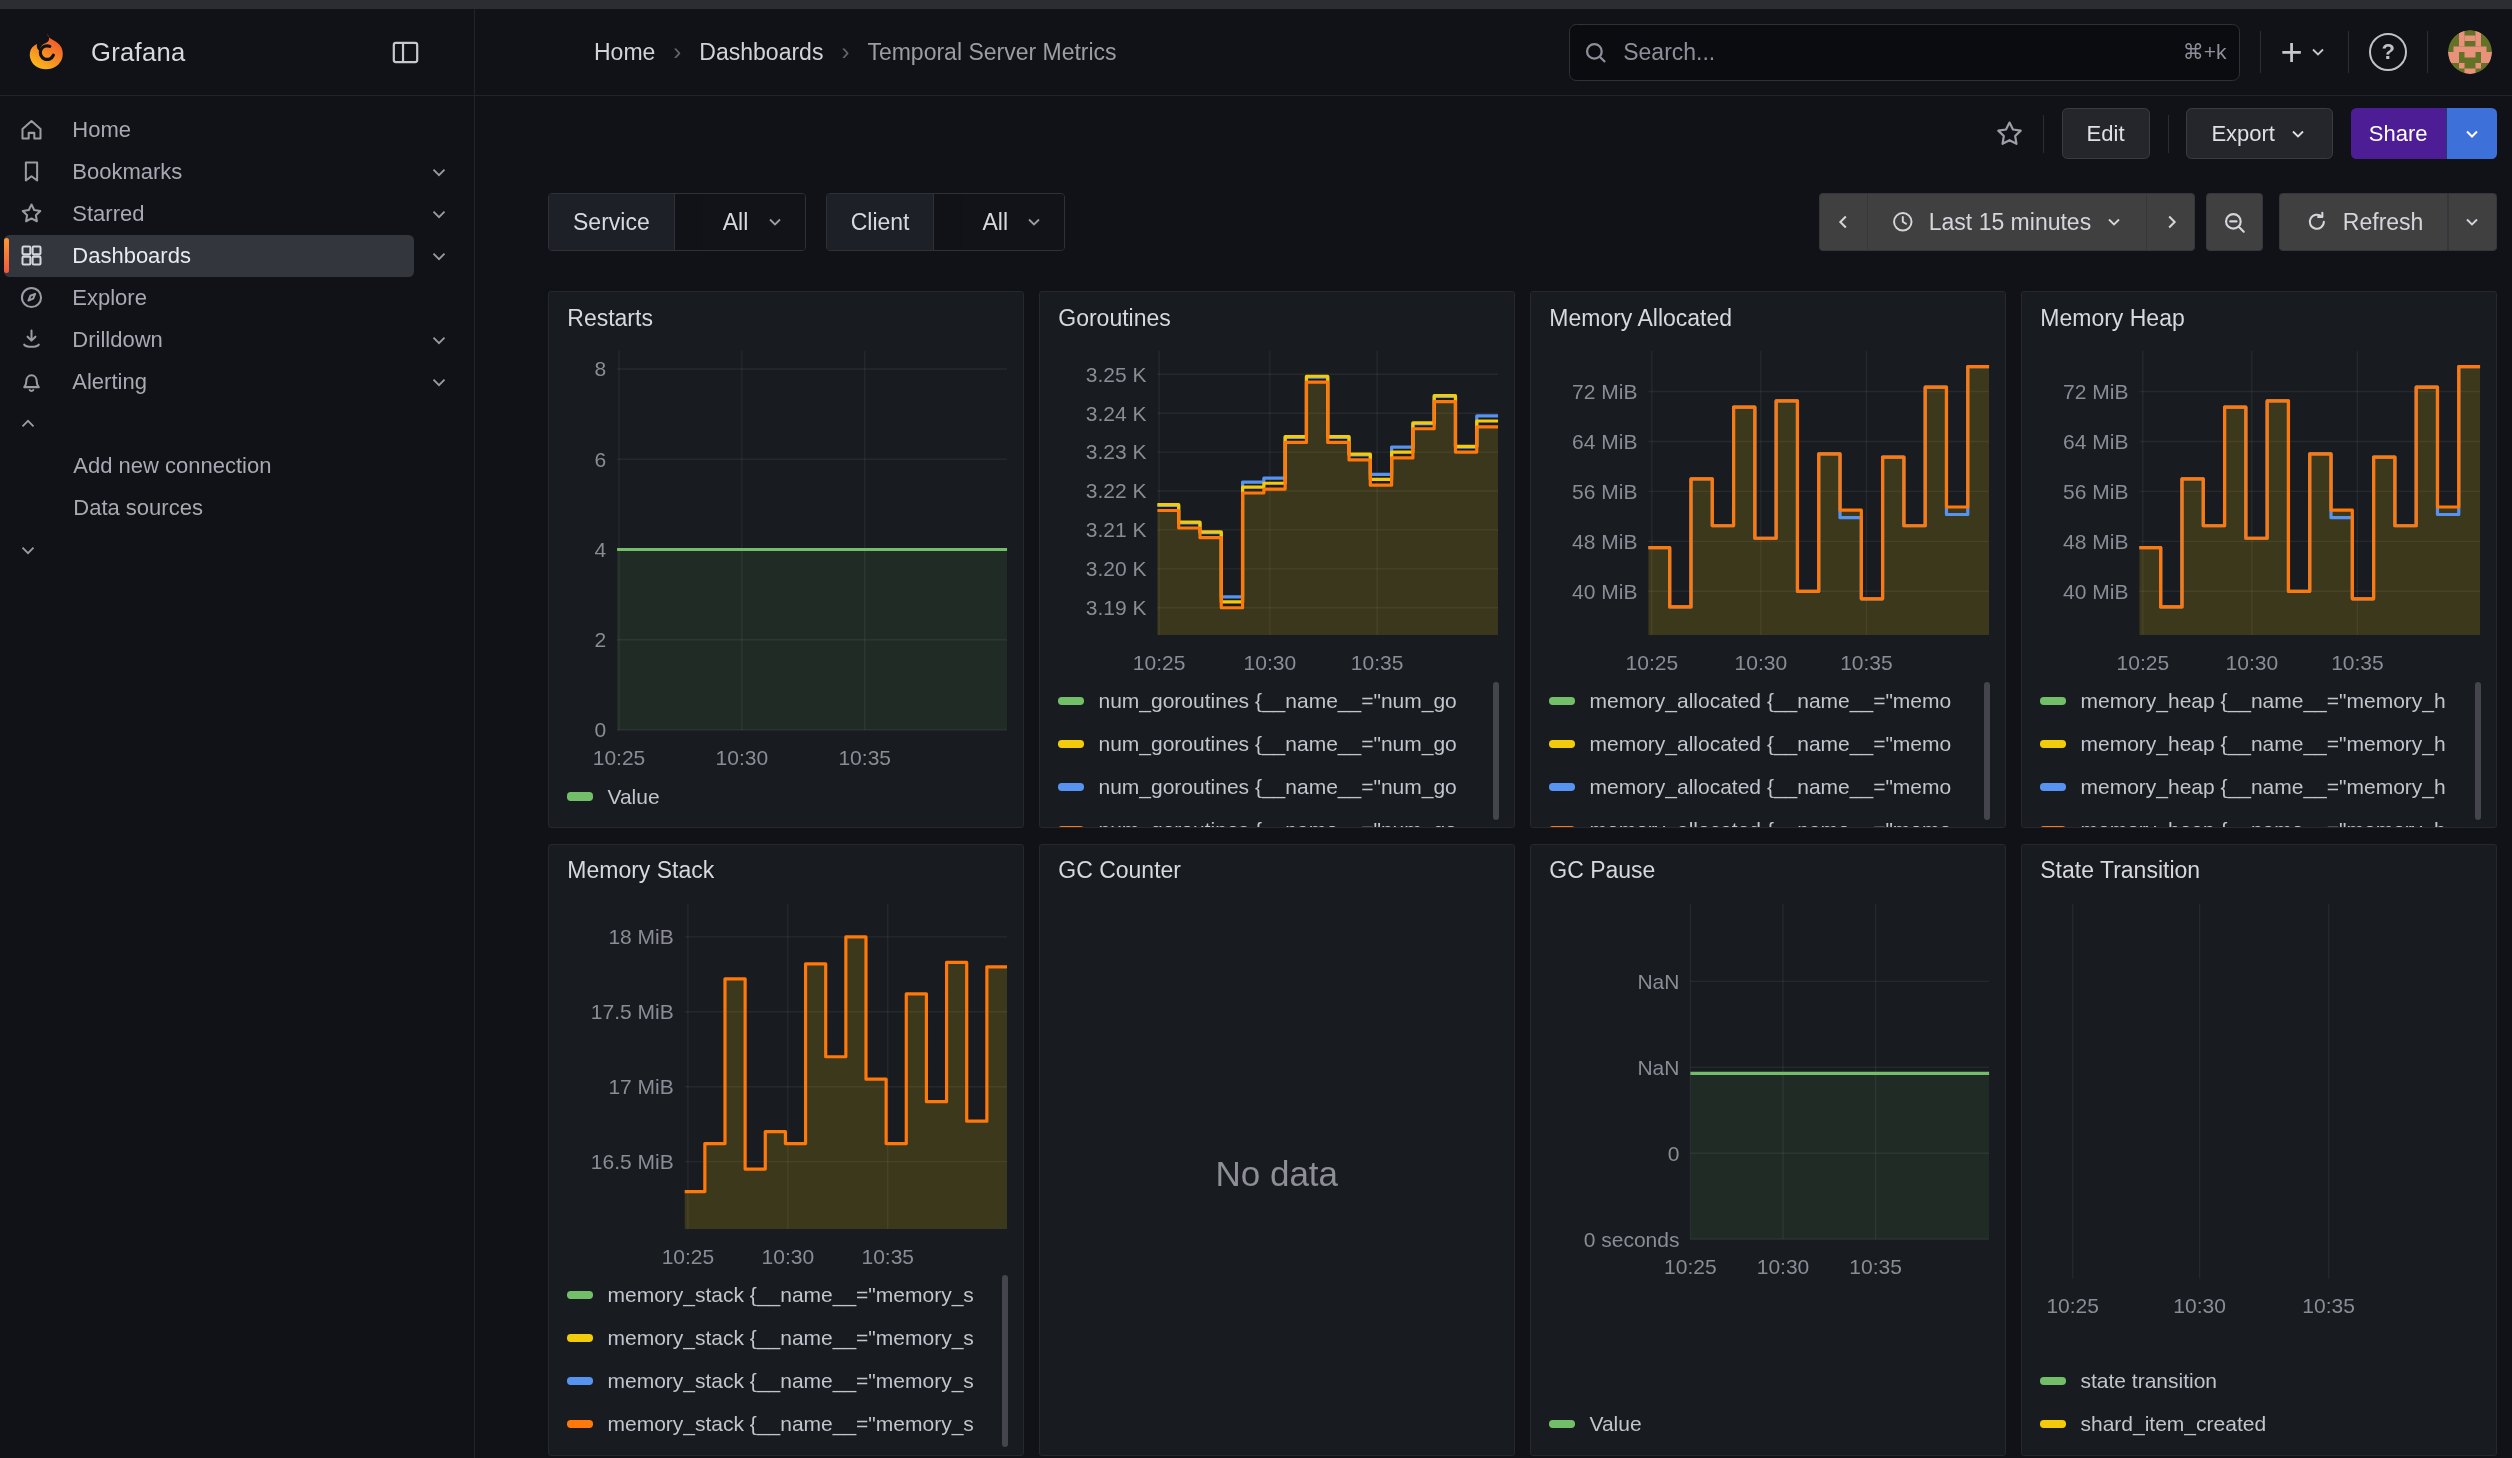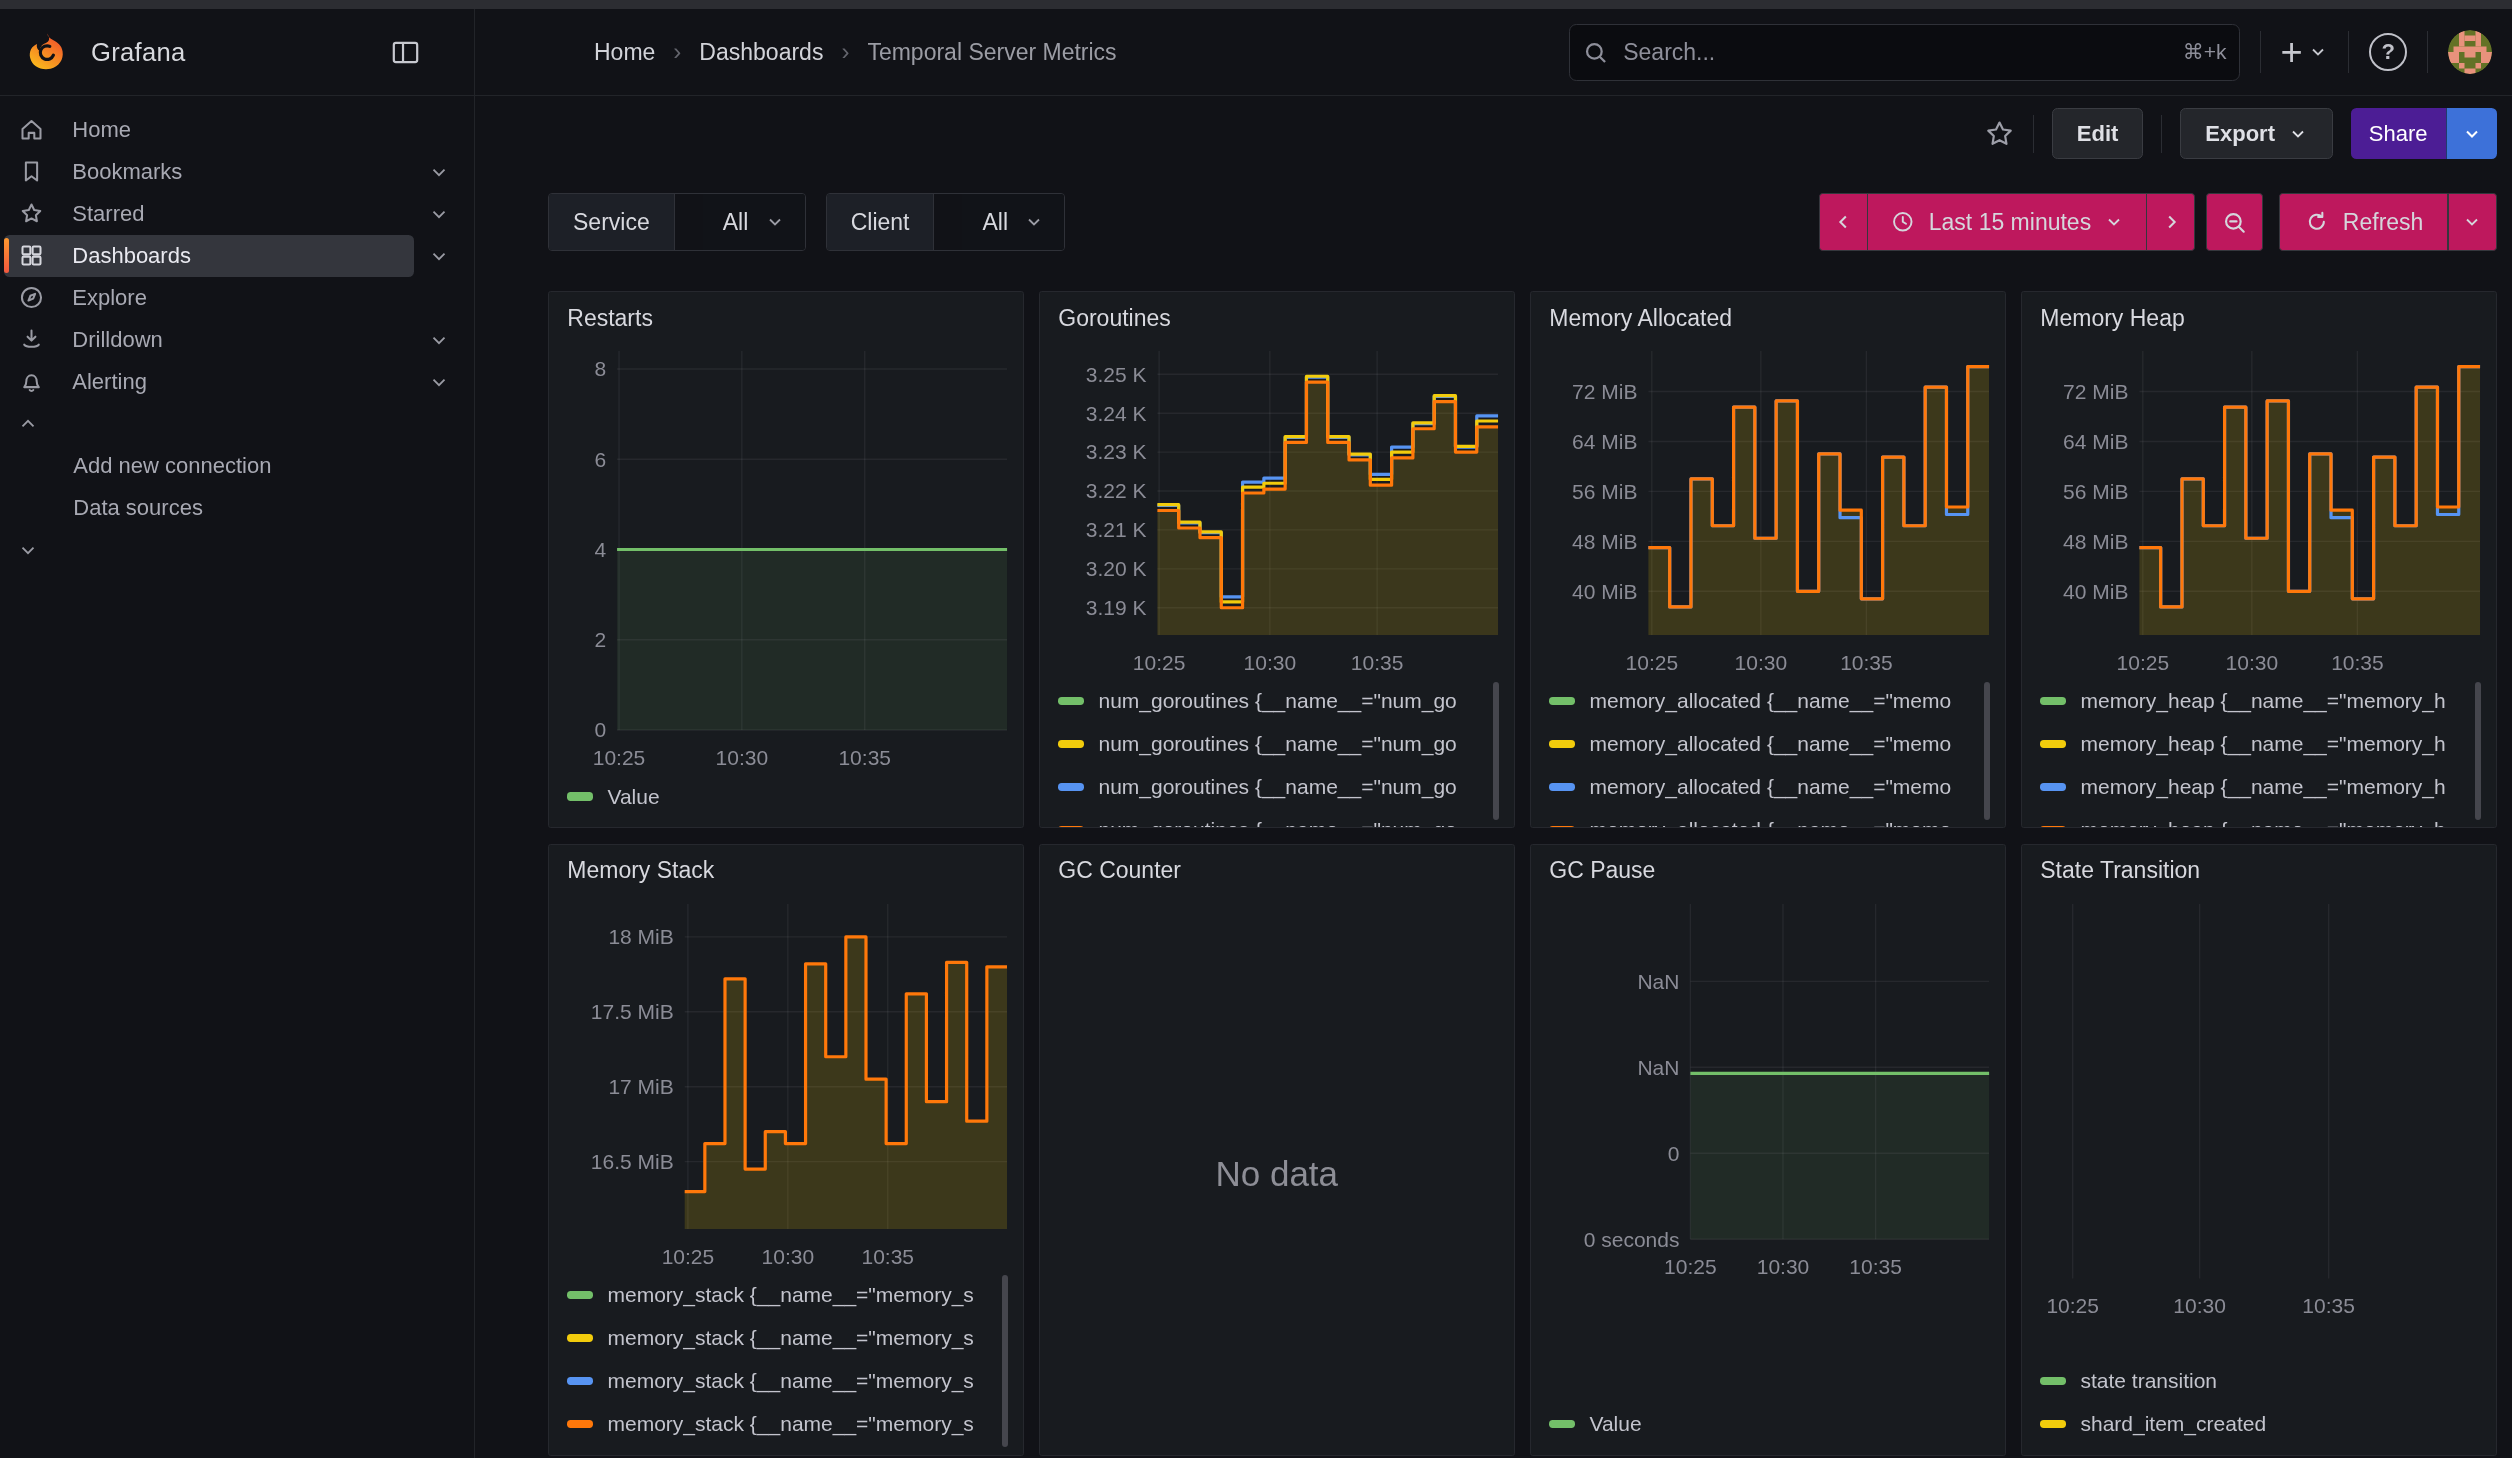--- a/index.html
+++ b/index.html
@@ -42,32 +42,32 @@
   .nav-label { margin-left:27px; font-size:22px; white-space:nowrap; }
   .nav-item.sub .nav-label { margin-left:55px; }
   .chev-btn { width:49px; height:42px; flex:none; display:flex; align-items:center; justify-content:center; color:#9a9ba4; cursor:pointer; }
 
   .content { flex:1; padding:0 15.5px 0 73px; overflow:hidden; }
 
   
   .toolbar { height:53px; margin-top:11px; display:flex; justify-content:flex-end; align-items:center; gap:18px; }
   .tb-divider { width:0.9px; height:38px; background:#2b2d33; }
   .star-btn { color:#9d9ea8; cursor:pointer; display:flex; }
-  .btn { height:51px; border-radius:5.5px; border:0.9px solid #3a3c42; background:#24262b; color:#dfe0e6; font-size:22px; padding:0 24px; display:flex; align-items:center; gap:12.8px; cursor:pointer;font-weight:bold; }
+  .btn { height:51px; border-radius:5.5px; border:0.9px solid #3a3c42; background:#24262b; color:#dfe0e6; font-size:22px; padding:0 24px; display:flex; align-items:center; gap:12.8px; cursor:pointer; }
   .share-group { display:flex; }
   .btn-share { height:51px; background:#4c1d95; border:none; color:#fff; font-size:22px; font-weight:500; border-radius:5.5px 0 0 5.5px; padding:0 18px; display:flex; align-items:center; cursor:pointer; }
   .btn-share-chev { width:51px; height:51px; background:#3d71d9; border-left:0.9px solid rgba(13,14,20,.55); border-radius:0 5.5px 5.5px 0; display:flex; align-items:center; justify-content:center; color:#fff; cursor:pointer; }
 
   
   .filters { margin-top:33px; display:flex; align-items:center; }
   .var { display:flex; height:58px; border:0.9px solid #2f3138; border-radius:4px; overflow:hidden; margin-right:20px;gap:28px; }
   .var-label { background:#1d2027; padding:0 24px; display:flex; align-items:center; font-size:23px; color:#d8d9df; border-right:0.9px solid #2f3138; cursor:default; }
   .var-value { background:#111318; padding:0 20px; display:flex; align-items:center; gap:16.4px; color:#d8d9df; font-size:23px; cursor:pointer; }
   .time-controls { margin-left:auto; display:flex; align-items:center; }
-  .tc-btn { height:58px; background:#be185d; border:0.9px solid #35373d; display:flex; align-items:center; justify-content:center; color:#d5d6dc; cursor:pointer; }
+  .tc-btn { height:58px; background:#404040; border:0.9px solid #35373d; display:flex; align-items:center; justify-content:center; color:#d5d6dc; cursor:pointer; }
   .tc-nav { width:49px; border-radius:3.7px 0 0 3.7px; }
   .tc-main { padding:0 22px; gap:12.8px; font-size:23px; font-weight:500; margin-left:-0.9px; }
   .tc-nav2 { width:49px; margin-left:-0.9px; border-radius:0 3.7px 3.7px 0; }
   .tc-zoom { width:57px; margin-left:11px; border-radius:3.7px; }
   .tc-refresh { margin-left:16.4px; padding:0 24px; gap:12.8px; font-size:23px; font-weight:500; border-radius:3.7px 0 0 3.7px; }
   .tc-refresh-chev { width:49px; margin-left:-0.9px; border-radius:0 3.7px 3.7px 0; }
 
   
   .grid { margin-top:40px; display:grid; grid-template-columns:repeat(4,1fr); grid-template-rows:537px 612px; gap:15.5px; }
   .panel { background:#181b1f; border:0.9px solid #26282e; border-radius:2.7px; display:flex; flex-direction:column; padding:0 14.6px; overflow:hidden; }

